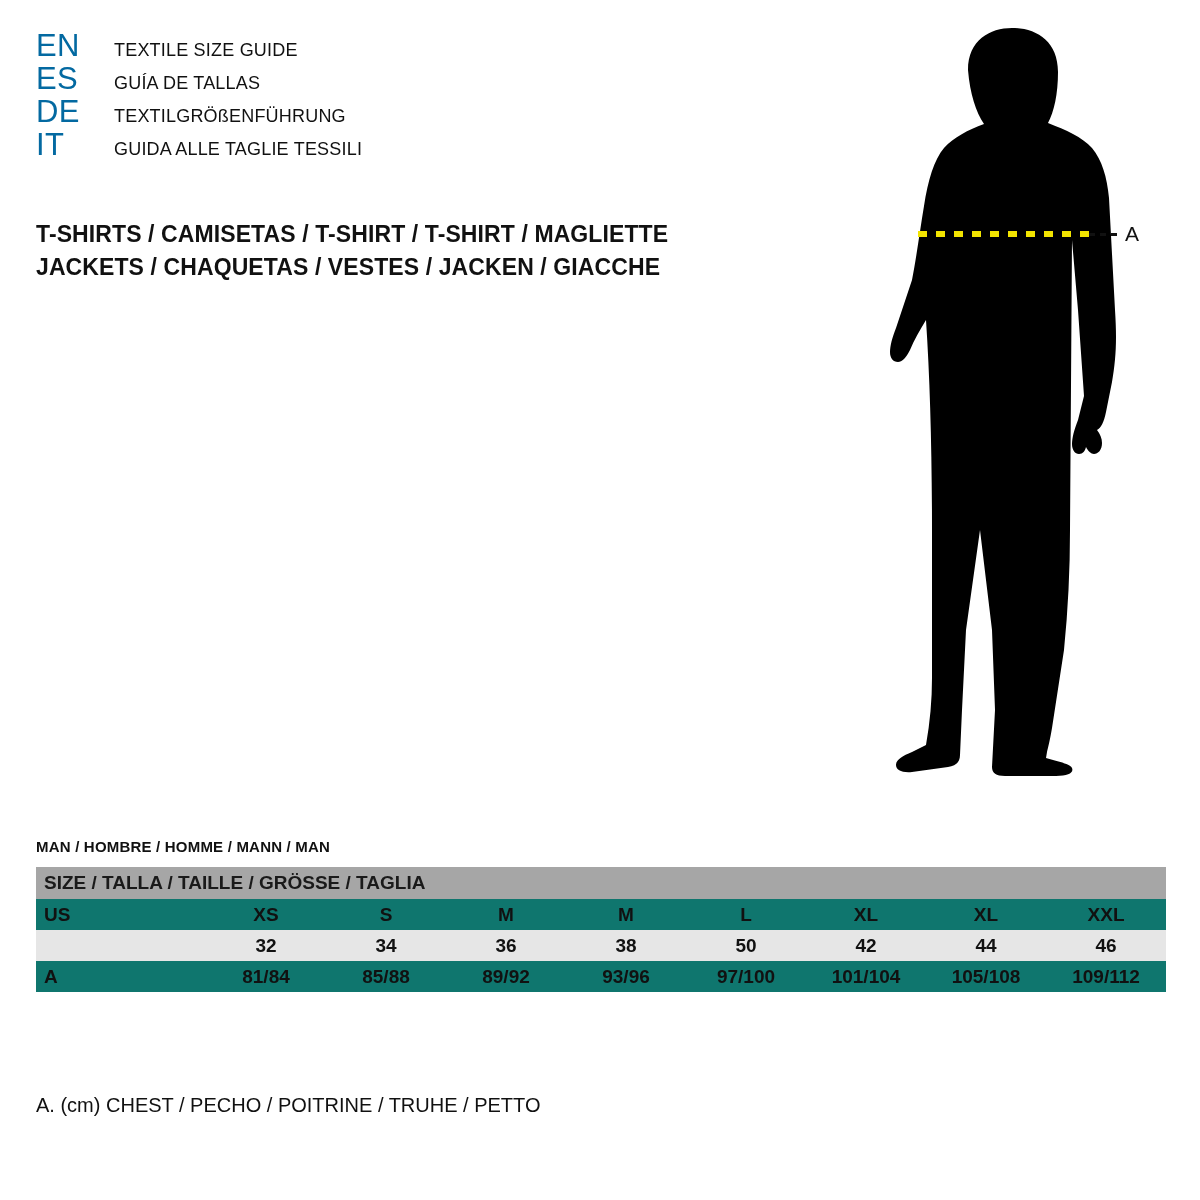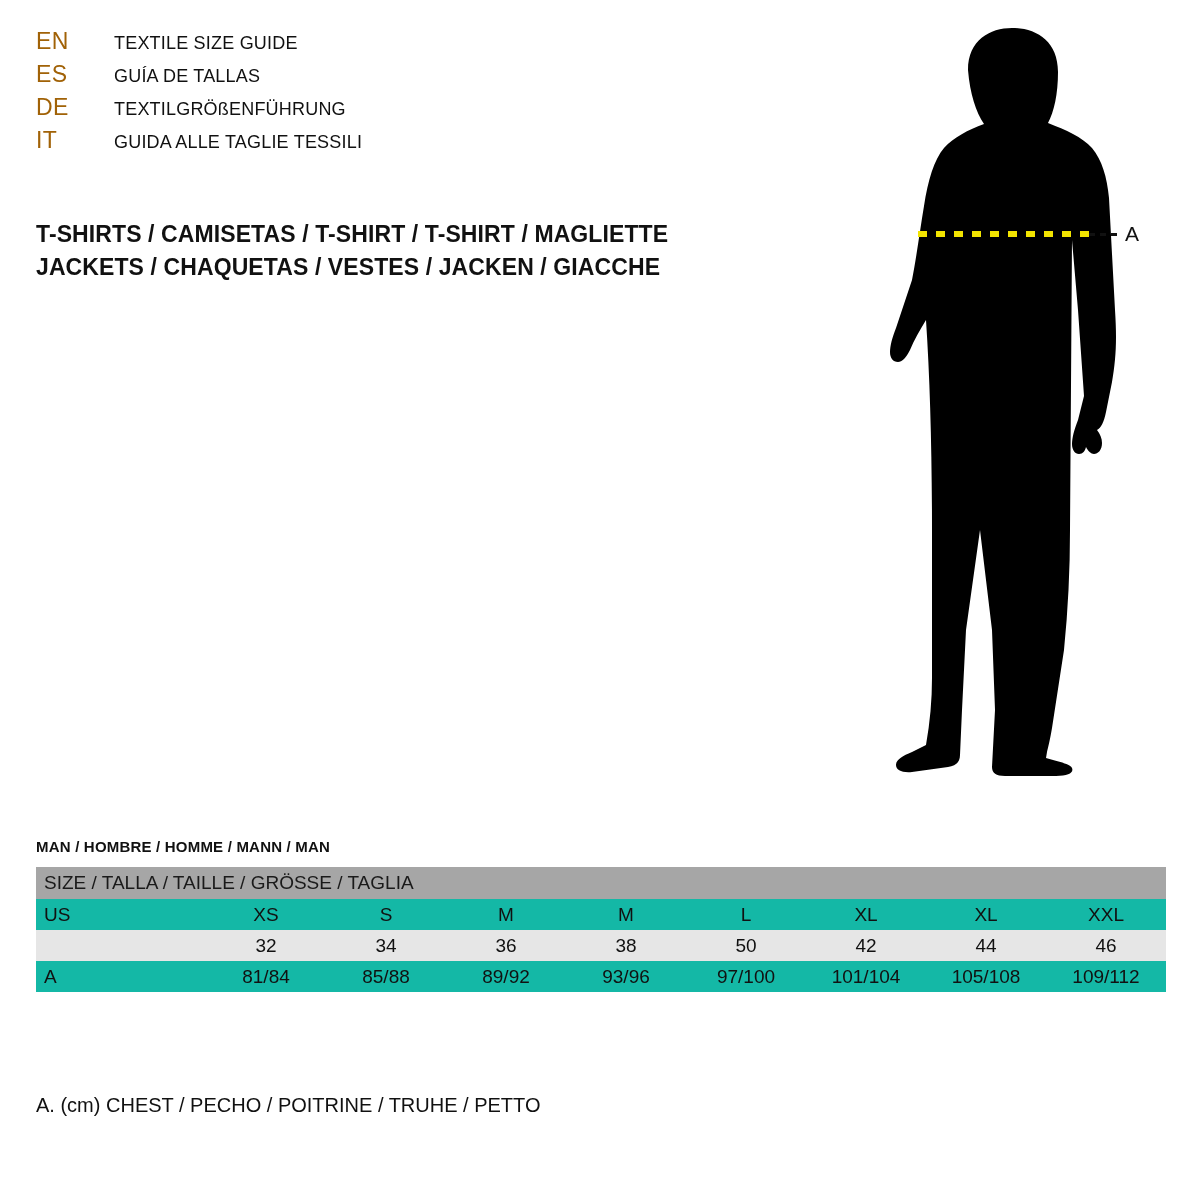--- a/index.html
+++ b/index.html
@@ -24,23 +24,23 @@
     top: 28px;
     width: 700px;
   }
   .lang-row {
     display: flex;
     align-items: baseline;
     height: 33px;
   }
   .lang-code {
     width: 78px;
-    font-size: 23px;
+    font-size: 31px;
     letter-spacing: 0.3px;
-    color: #a16207;
+    color: #0369a1;
   }
   .lang-text {
     font-size: 18px;
     letter-spacing: 0.2px;
     color: #111;
     white-space: nowrap;
   }
 
   .category-block {
     position: absolute;
@@ -95,20 +95,21 @@
     font-weight: bold;
     letter-spacing: 0.2px;
     color: #111;
     margin-bottom: 12px;
     white-space: nowrap;
   }
   table.size-table {
     width: 1130px;
     border-collapse: collapse;
     table-layout: fixed;
+    font-weight: bold;
   }
   table.size-table td {
     font-size: 19px;
     color: #111;
     height: 31px;
     padding: 0;
     text-align: center;
     vertical-align: middle;
   }
   table.size-table td.label {
@@ -117,21 +118,21 @@
   }
   tr.header-row td {
     background: #a6a6a6;
     font-size: 19px;
     text-align: left;
     padding-left: 8px;
     height: 32px;
     color: #1a1a1a;
   }
   tr.shade td { background: #e6e6e6; }
-  tr.plain td { background: #14b8a6; }
+  tr.plain td { background: #0f766e; }
 
   .footnote {
     position: absolute;
     left: 36px;
     top: 1094px;
     font-size: 20px;
     color: #111;
     white-space: nowrap;
   }
 </style>

